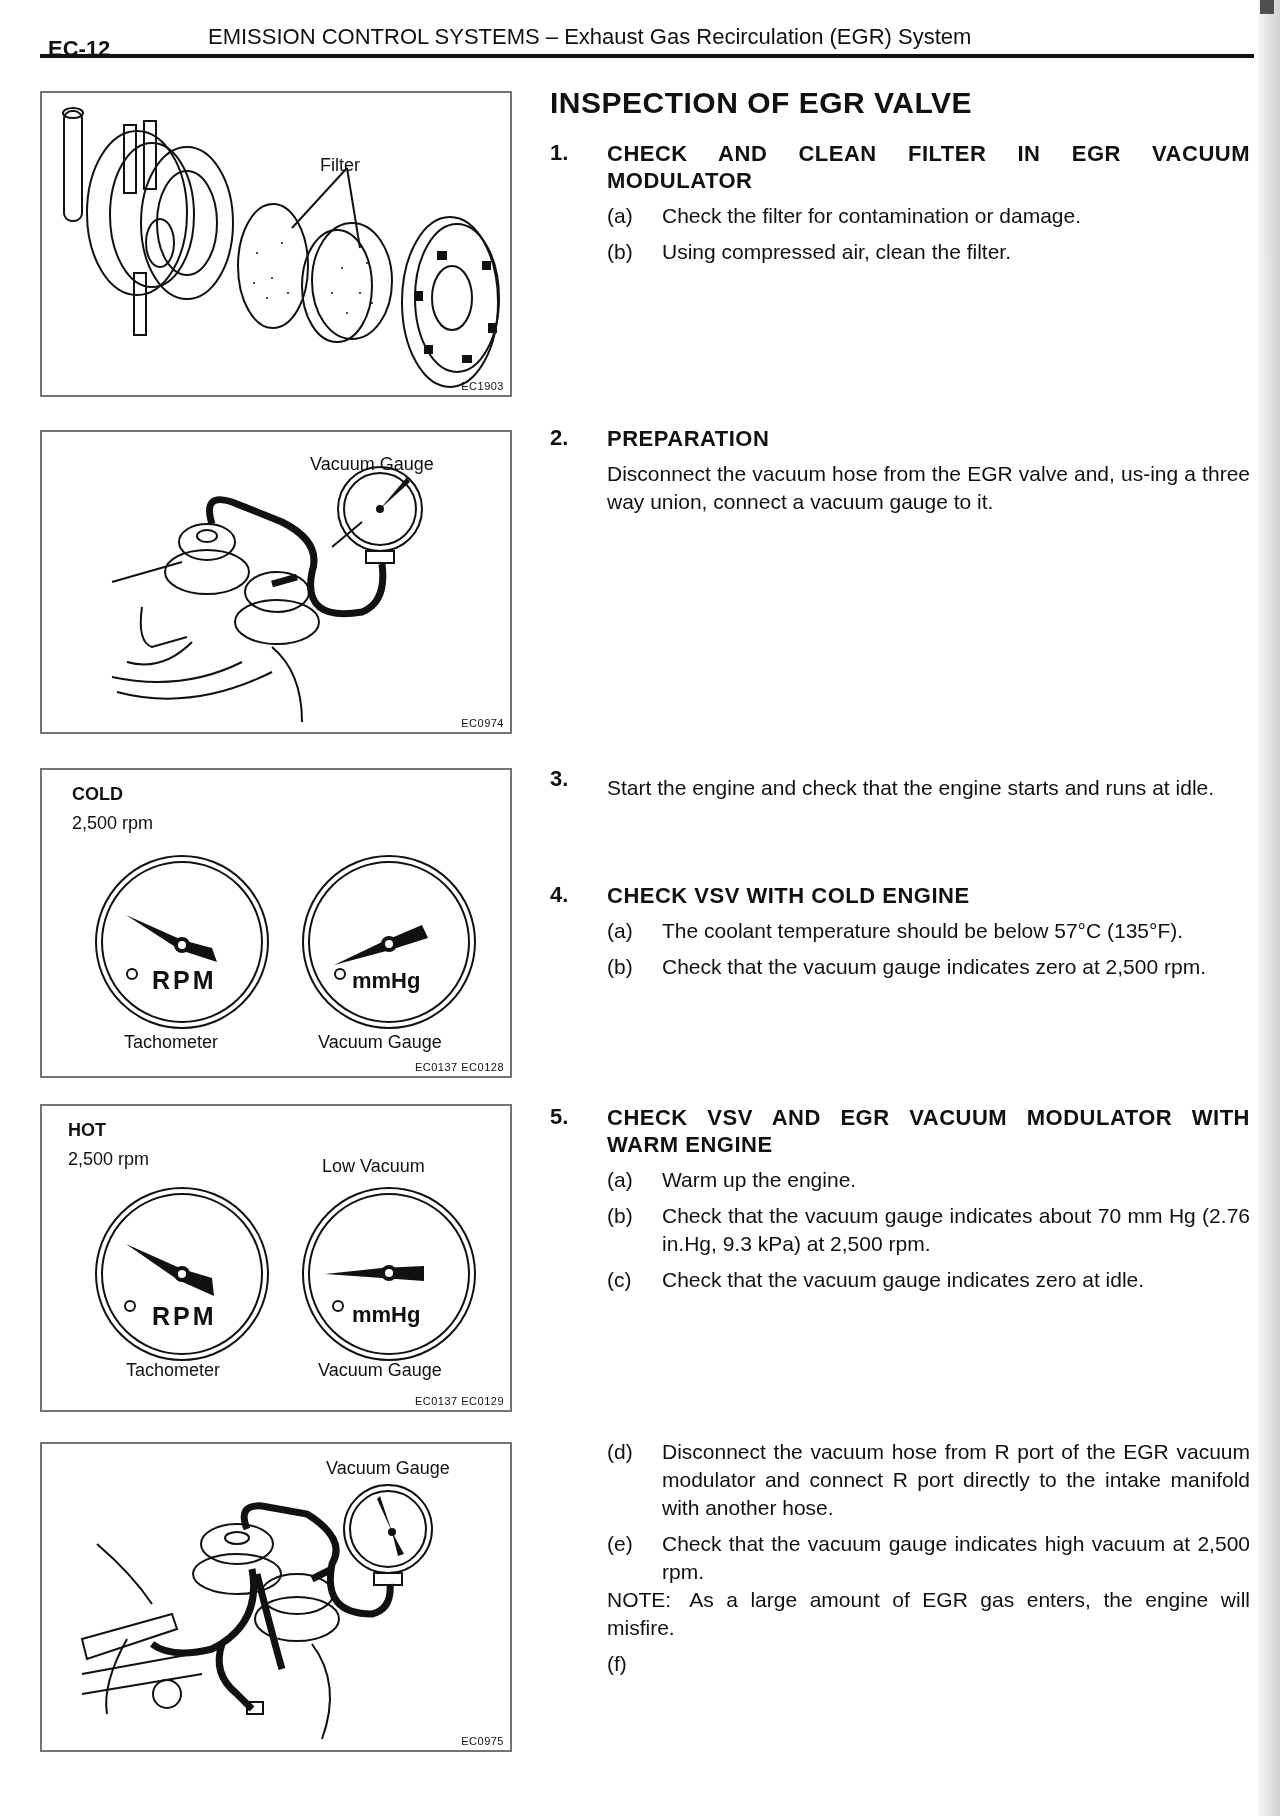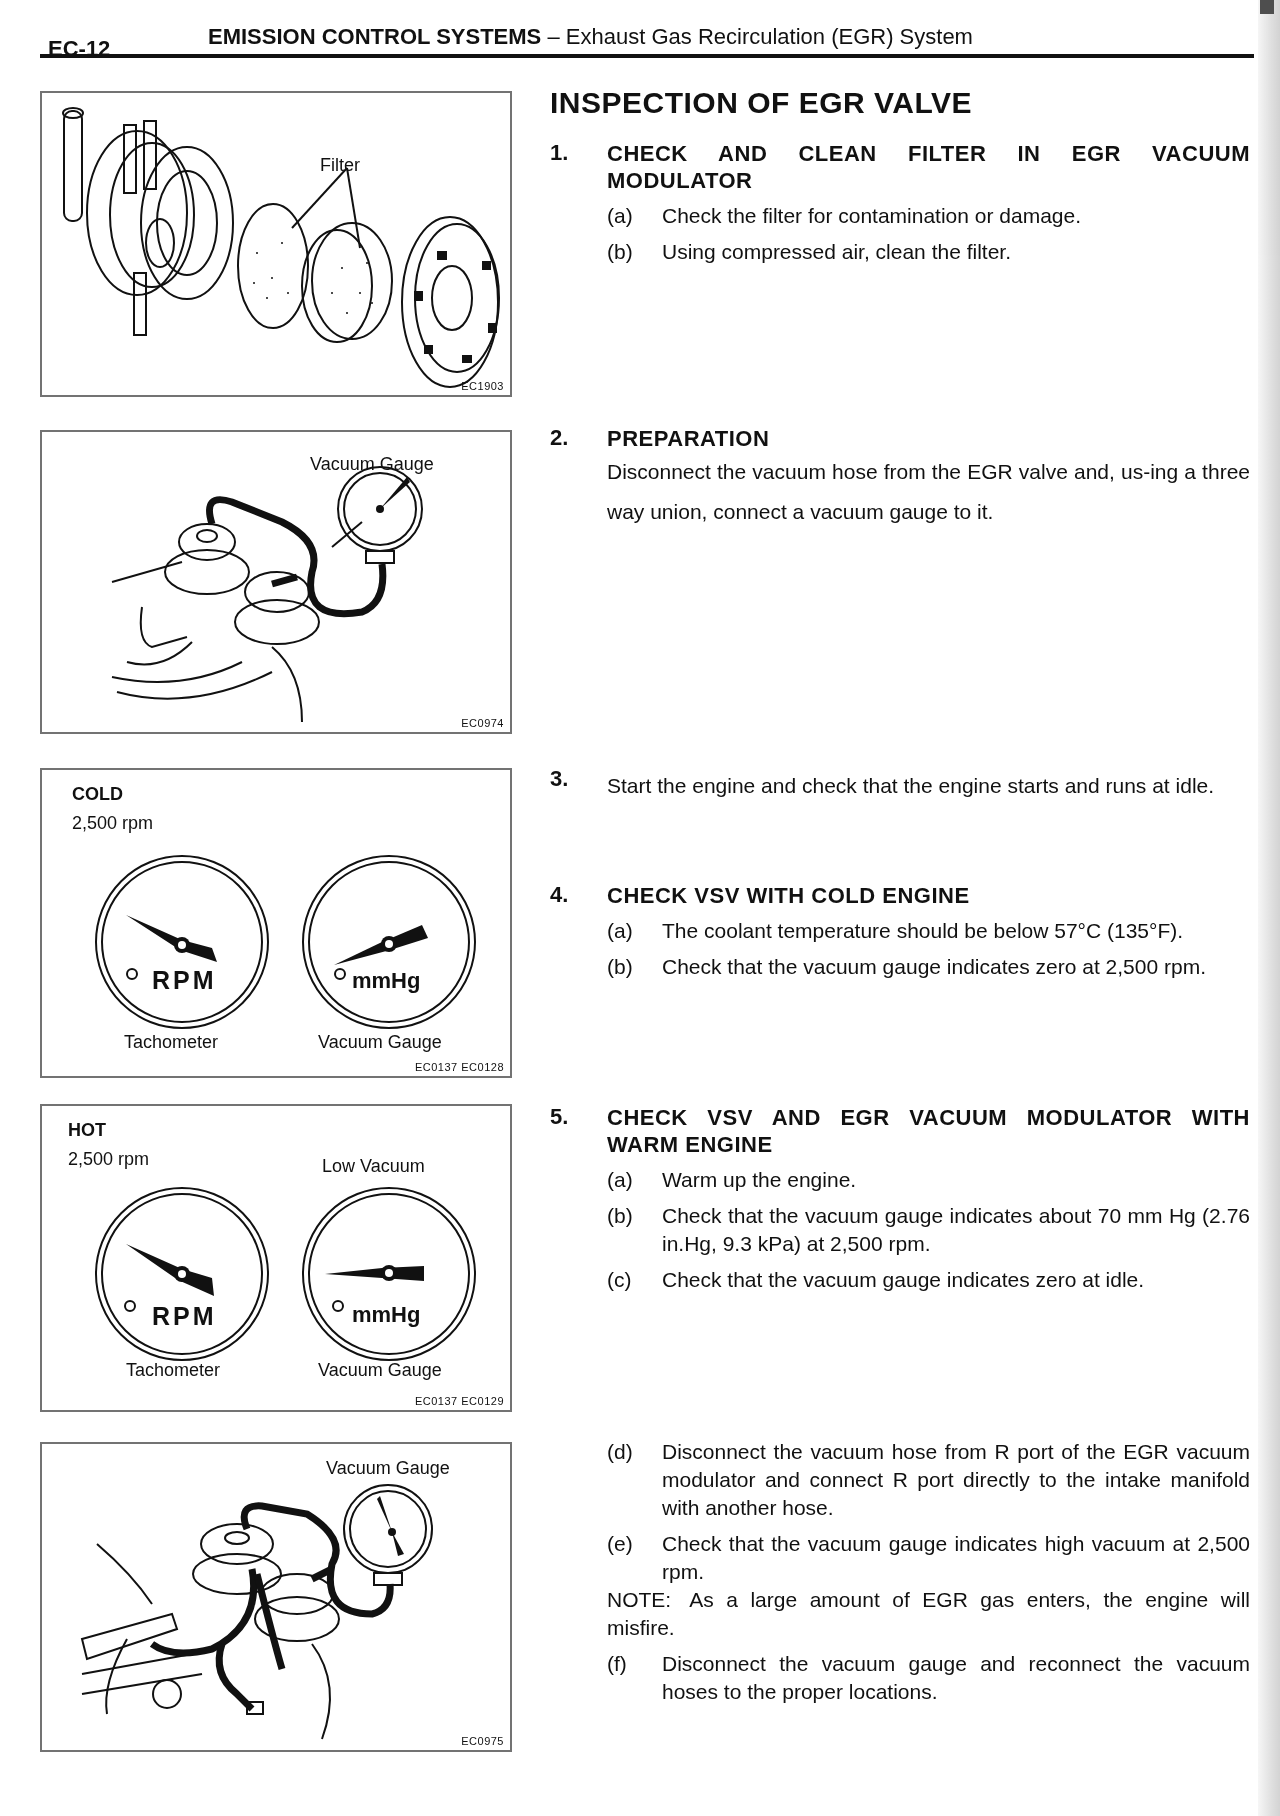--- a/index.html
+++ b/index.html
@@ -6,21 +6,21 @@
   body {
     width: 1280px; height: 1816px; position: relative; overflow: hidden;
     font-family: "Liberation Sans", "DejaVu Sans", sans-serif; color: #111;
   }
   .page-header {
     position: absolute; left: 48px; top: 24px; width: 1200px; height: 30px;
     font-family: "Liberation Sans", sans-serif; font-size: 22px;
   }
   .page-header .pg { position: absolute; left: 0; top: 12px; font-weight: 700; font-stretch: condensed; }
   .page-header .title { position: absolute; left: 160px; top: 0; white-space: nowrap; }
-  .page-header .title b { font-weight: 700; }
+  .page-header .title b { font-weight: 400; }
   .header-rule { position: absolute; left: 40px; top: 54px; width: 1214px; height: 4px; background: #111; }
   .scan-edge {
     position: absolute; right: 0; top: 0; width: 22px; height: 1816px;
     background: linear-gradient(to right, #f4f4f4, #d8d8d8 60%, #c8c8c8);
     opacity: .8;
   }
   .scan-edge::before { content: ""; position: absolute; left: 2px; top: 0; width: 14px; height: 14px; background: #222; }
 
   .figure {
     position: absolute; left: 40px; width: 468px; border: 2px solid #737373; background: #fff;
@@ -29,21 +29,21 @@
   .fig-code {
     position: absolute; right: 6px; bottom: 3px; font-size: 11px; letter-spacing: .5px;
   }
   .fig-label { position: absolute; font-size: 18px; white-space: nowrap; }
   .fig-label.bold { font-weight: 700; }
   .main-title { position: absolute; left: 550px; top: 86px; font-size: 30px; font-weight: 700; letter-spacing: .5px; }
   .step { position: absolute; left: 550px; width: 700px; }
   .step .num { position: absolute; left: 0; top: 0; font-weight: 700; font-size: 22px; }
   .step .head { margin-left: 57px; font-weight: 700; font-size: 22px; line-height: 27px; letter-spacing: .5px; }
   .step .head.justify { text-align: justify; text-align-last: left; }
-  .para { margin-left: 57px; font-size: 21px; line-height: 40px; }
+  .para { margin-left: 57px; font-size: 21px; line-height: 28px; margin-top: 8px; }
   .sub { position: relative; margin-left: 57px; padding-left: 55px; font-size: 21px; line-height: 28px; margin-top: 8px; }
   .sub .lbl { position: absolute; left: 0; top: 0; }
   .note { margin-left: 57px; font-size: 21px; line-height: 28px; margin-top: 0; }
   .note .nlbl { margin-right: 18px; }
   .justify { text-align: justify; }
 </style>
 </head>
 <body>
 
 <div class="page-header">
@@ -258,14 +258,14 @@
   <div class="head justify">CHECK VSV AND EGR VACUUM MODULATOR WITH WARM ENGINE</div>
   <div class="sub"><span class="lbl">(a)</span><span>Warm up the engine.</span></div>
   <div class="sub justify"><span class="lbl">(b)</span><span>Check that the vacuum gauge indicates about 70 mm Hg (2.76 in.Hg, 9.3 kPa) at 2,500 rpm.</span></div>
   <div class="sub"><span class="lbl">(c)</span><span>Check that the vacuum gauge indicates zero at idle.</span></div>
 </div>
 
 <div class="step" style="top:1438px;">
   <div class="sub justify" style="margin-top:0;"><span class="lbl">(d)</span><span>Disconnect the vacuum hose from R port of the EGR vacuum modulator and connect R port directly to the intake manifold with another hose.</span></div>
   <div class="sub justify"><span class="lbl">(e)</span><span>Check that the vacuum gauge indicates high vacuum at 2,500 rpm.</span></div>
   <div class="note justify"><span class="nlbl">NOTE:</span><span>As a large amount of EGR gas enters, the engine will misfire.</span></div>
-  <div class="sub justify"><span class="lbl">(f)</span><span>Disconnect the vacuum gauge and reconnect the vacuum hoses to the proper locations.</span></div>
+  <div class="sub justify"><span class="lbl">(f)</span></div>
 </div>
 
 </body></html>

